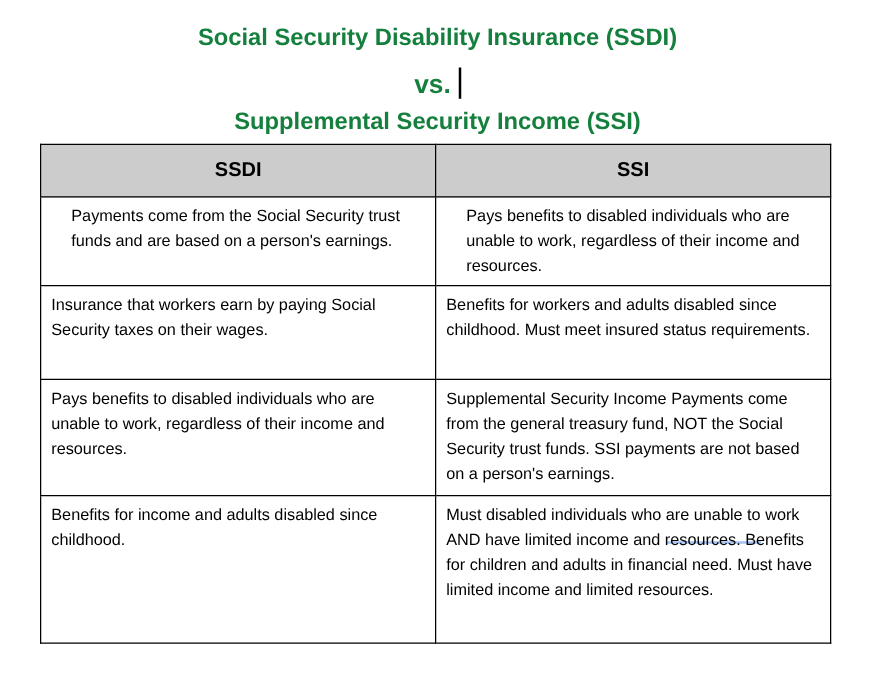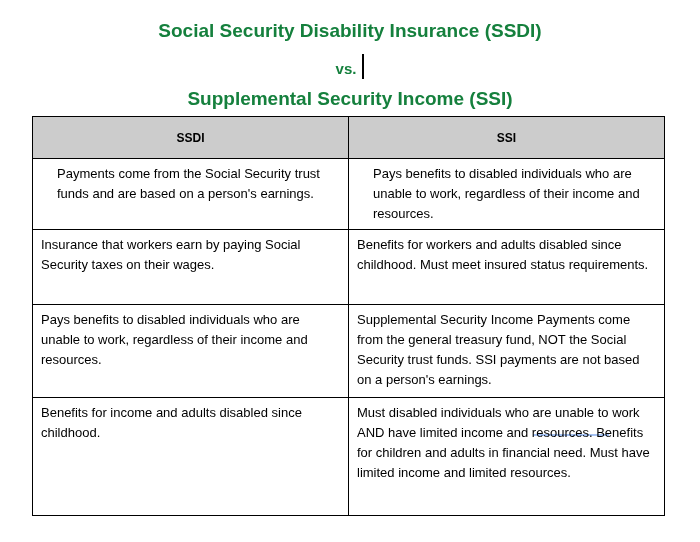--- a/index.html
+++ b/index.html
@@ -13,21 +13,21 @@
     overflow: hidden;
   }
   .page { width: 700px; height: 542px; position: relative; }
 
   .title {
     text-align: center;
     font-weight: bold;
     color: #15803d;
   }
   .title1 { font-size: 19px; line-height: 24px; padding-top: 19px; }
-  .vs-line { font-size: 15px; line-height: 26px; margin-top: 11px; }
+  .vs-line { font-size: 21px; line-height: 26px; margin-top: 11px; }
   .title2 { font-size: 19px; line-height: 22px; margin-top: 6px; margin-bottom: 6px; }
 
   .caret {
     display: inline-block;
     width: 2px;
     height: 25px;
     background: var(--cursor-color, #000);
     margin-left: 6px;
     vertical-align: -5px;
   }
@@ -39,21 +39,21 @@
     margin-left: 32px;
     font-size: 13px;
   }
   table.cmp th, table.cmp td {
     border: 1.5px solid var(--border-color, #000);
     box-sizing: border-box;
     width: 316px;
   }
   table.cmp th {
     background: var(--header-bg, #cccccc);
-    font-size: 12px;
+    font-size: 16px;
     font-weight: bold;
     text-align: center;
     vertical-align: middle;
     height: 42px;
   }
   table.cmp td {
     vertical-align: top;
     text-align: left;
     padding: 5px 8px;
     line-height: 20px;

